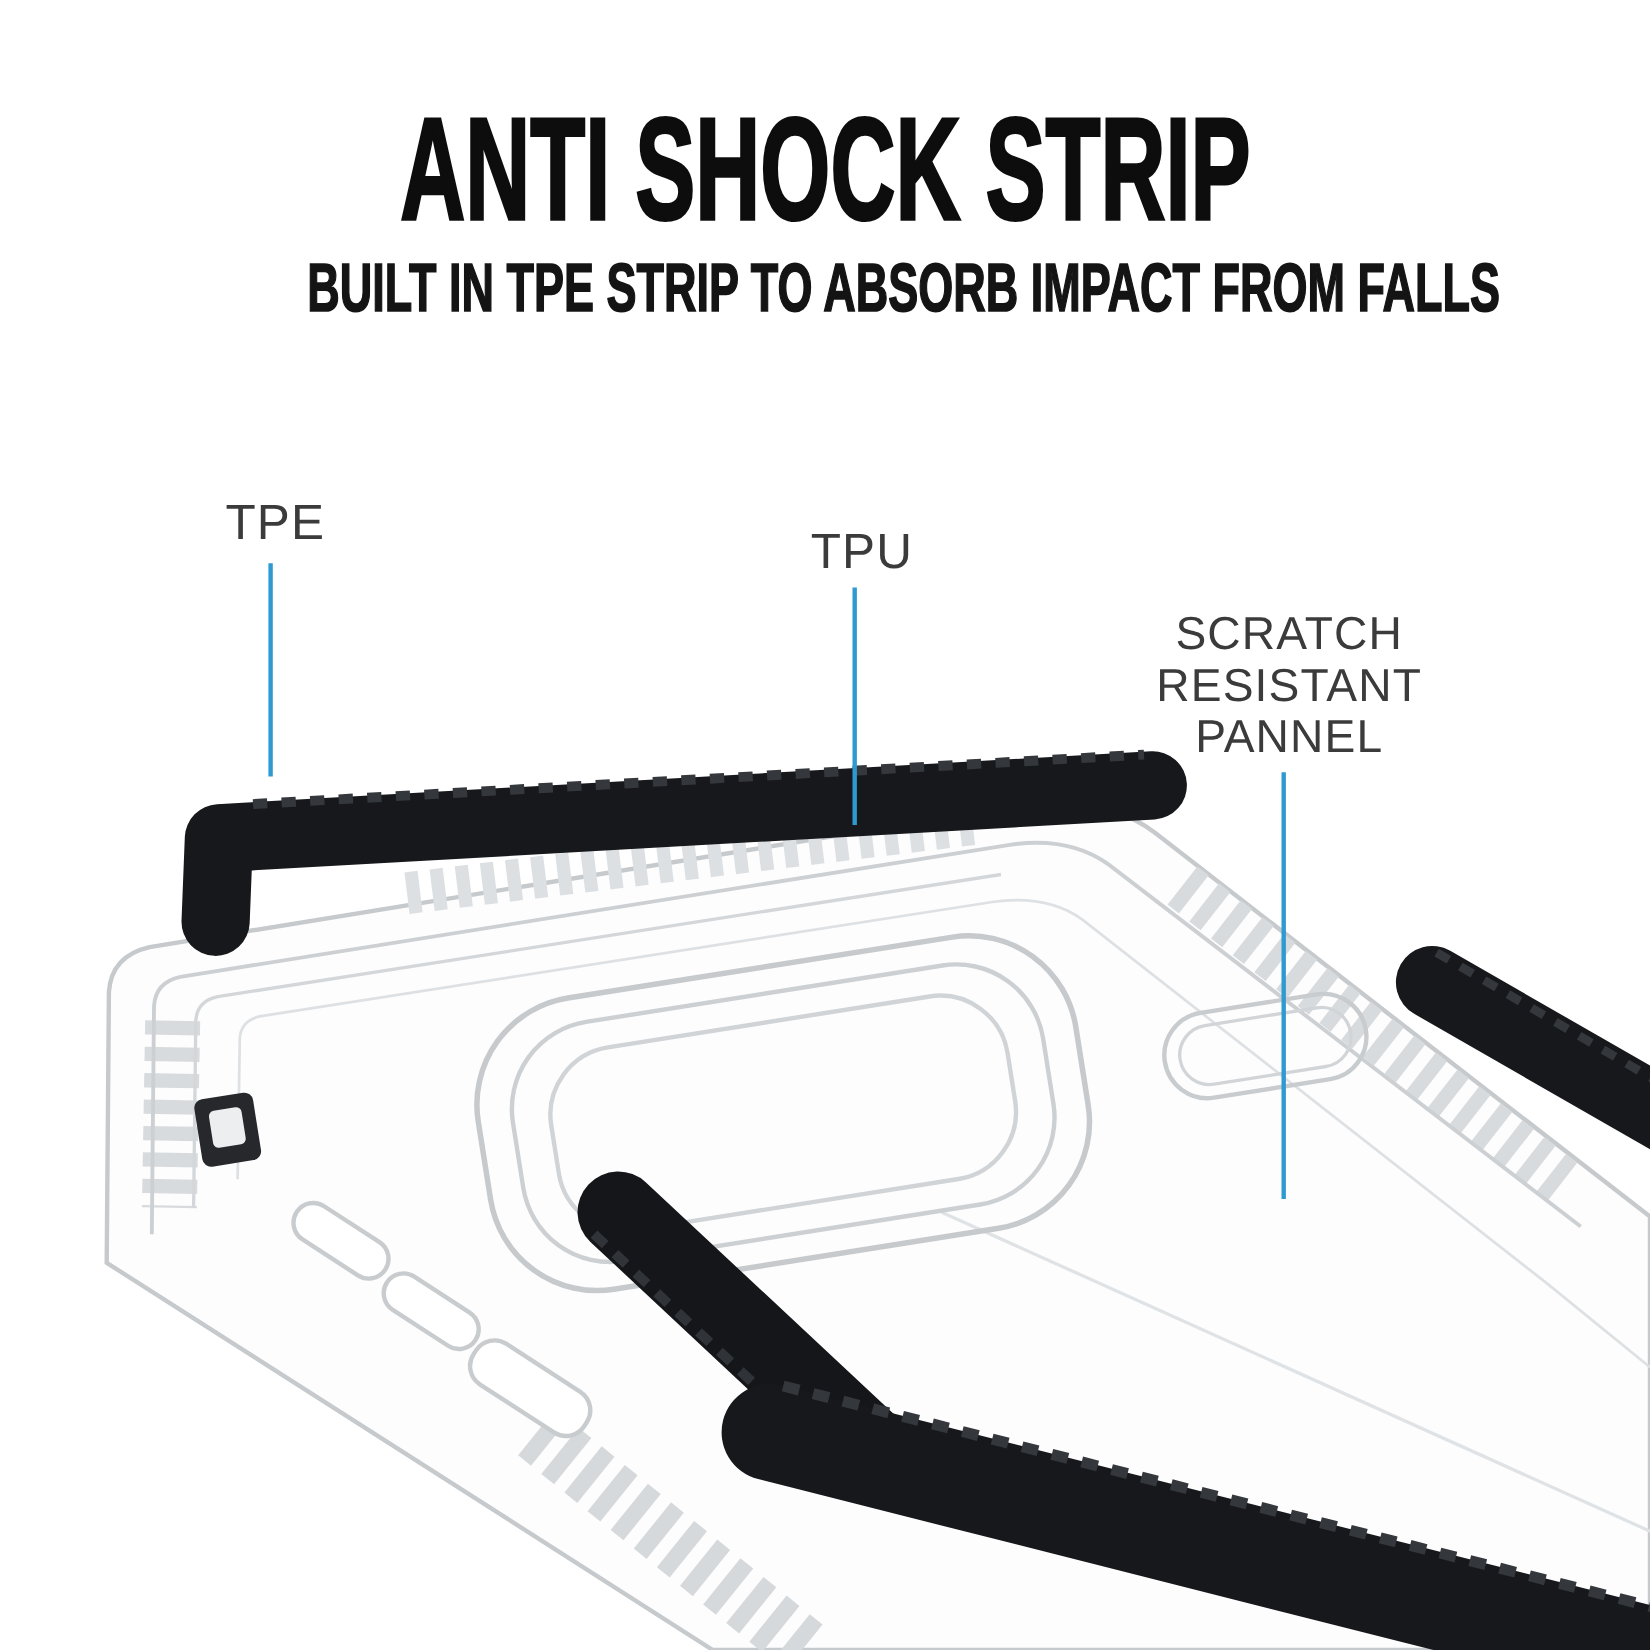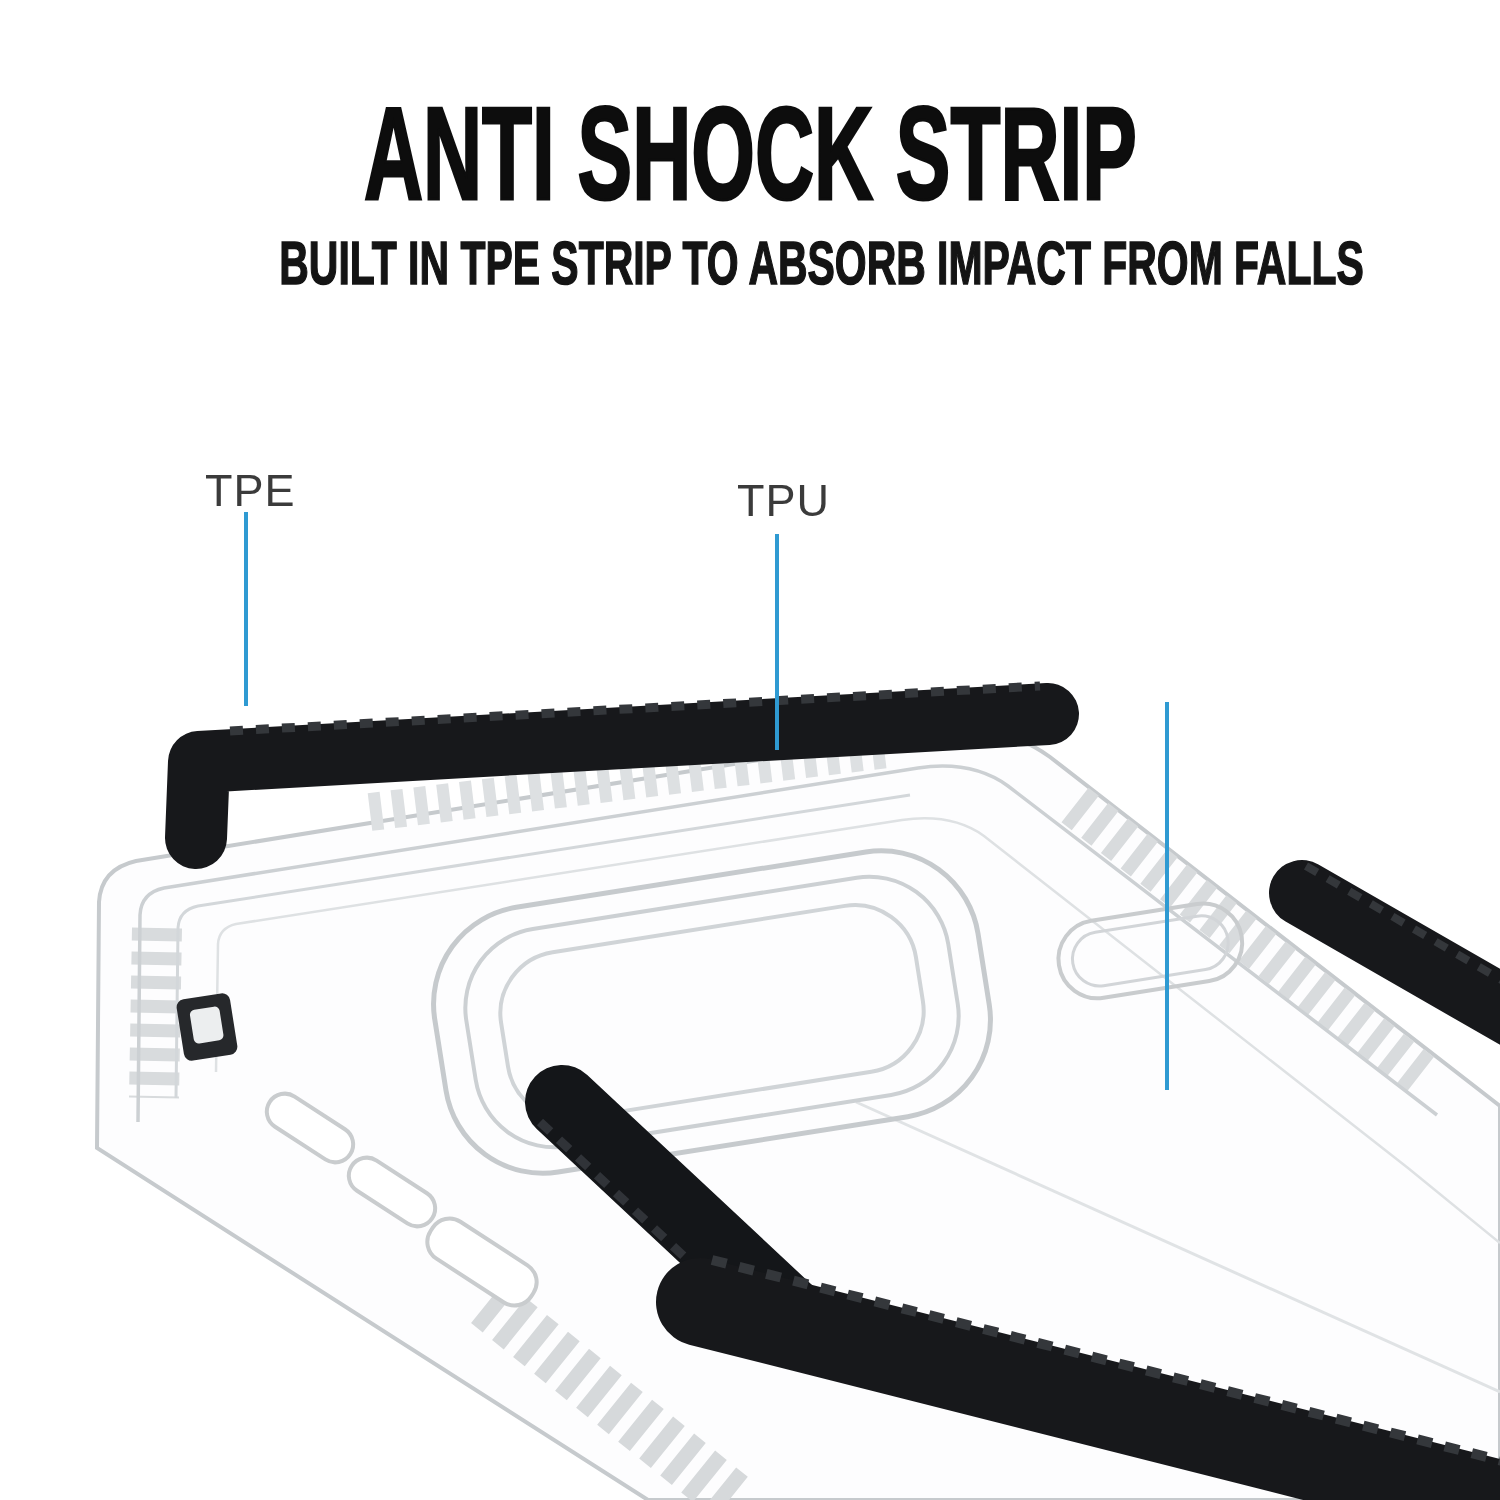--- a/index.html
+++ b/index.html
@@ -16,21 +16,21 @@
   .subtitle-wrap{position:absolute;top:232px;left:0;width:1500px;}
   .subtitle{
     display:inline-block;font-size:62px;font-weight:700;color:#141414;
     -webkit-text-stroke:1.5px #141414;line-height:1;white-space:nowrap;
     transform:scaleX(0.66);transform-origin:center;
   }
   .label{
     position:absolute;color:#3b3b3b;font-size:45px;font-weight:400;
     letter-spacing:1px;line-height:1.1;
   }
-  .label-tpe{left:205px;top:466px;}
+  .label-tpe{left:205px;top:450px;}
   .label-tpu{left:737px;top:476px;}
   .label-scratch{left:1037px;top:552px;width:270px;text-align:center;font-size:42px;line-height:1.12;}
   .label-scratch span{display:block;}
   .art{position:absolute;left:0;top:0;width:1500px;height:1500px;}
 </style>
 </head>
 <body>
 
 <div class="stage">
 
@@ -104,14 +104,19 @@
 
     <g>
       <line x1="246" y1="512" x2="246" y2="706" stroke="#2f9ad2" stroke-width="4"></line>
       <line x1="777" y1="534" x2="777" y2="750" stroke="#2f9ad2" stroke-width="4"></line>
       <line x1="1167" y1="702" x2="1167" y2="1090" stroke="#2f9ad2" stroke-width="4"></line>
     </g>
   </svg>
 
   <div class="label label-tpe">TPE</div>
   <div class="label label-tpu">TPU</div>
+  <div class="label label-scratch">
+    <span>SCRATCH</span>
+    <span>RESISTANT</span>
+    <span>PANNEL</span>
+  </div>
 
 </div>
 
 </body></html>

